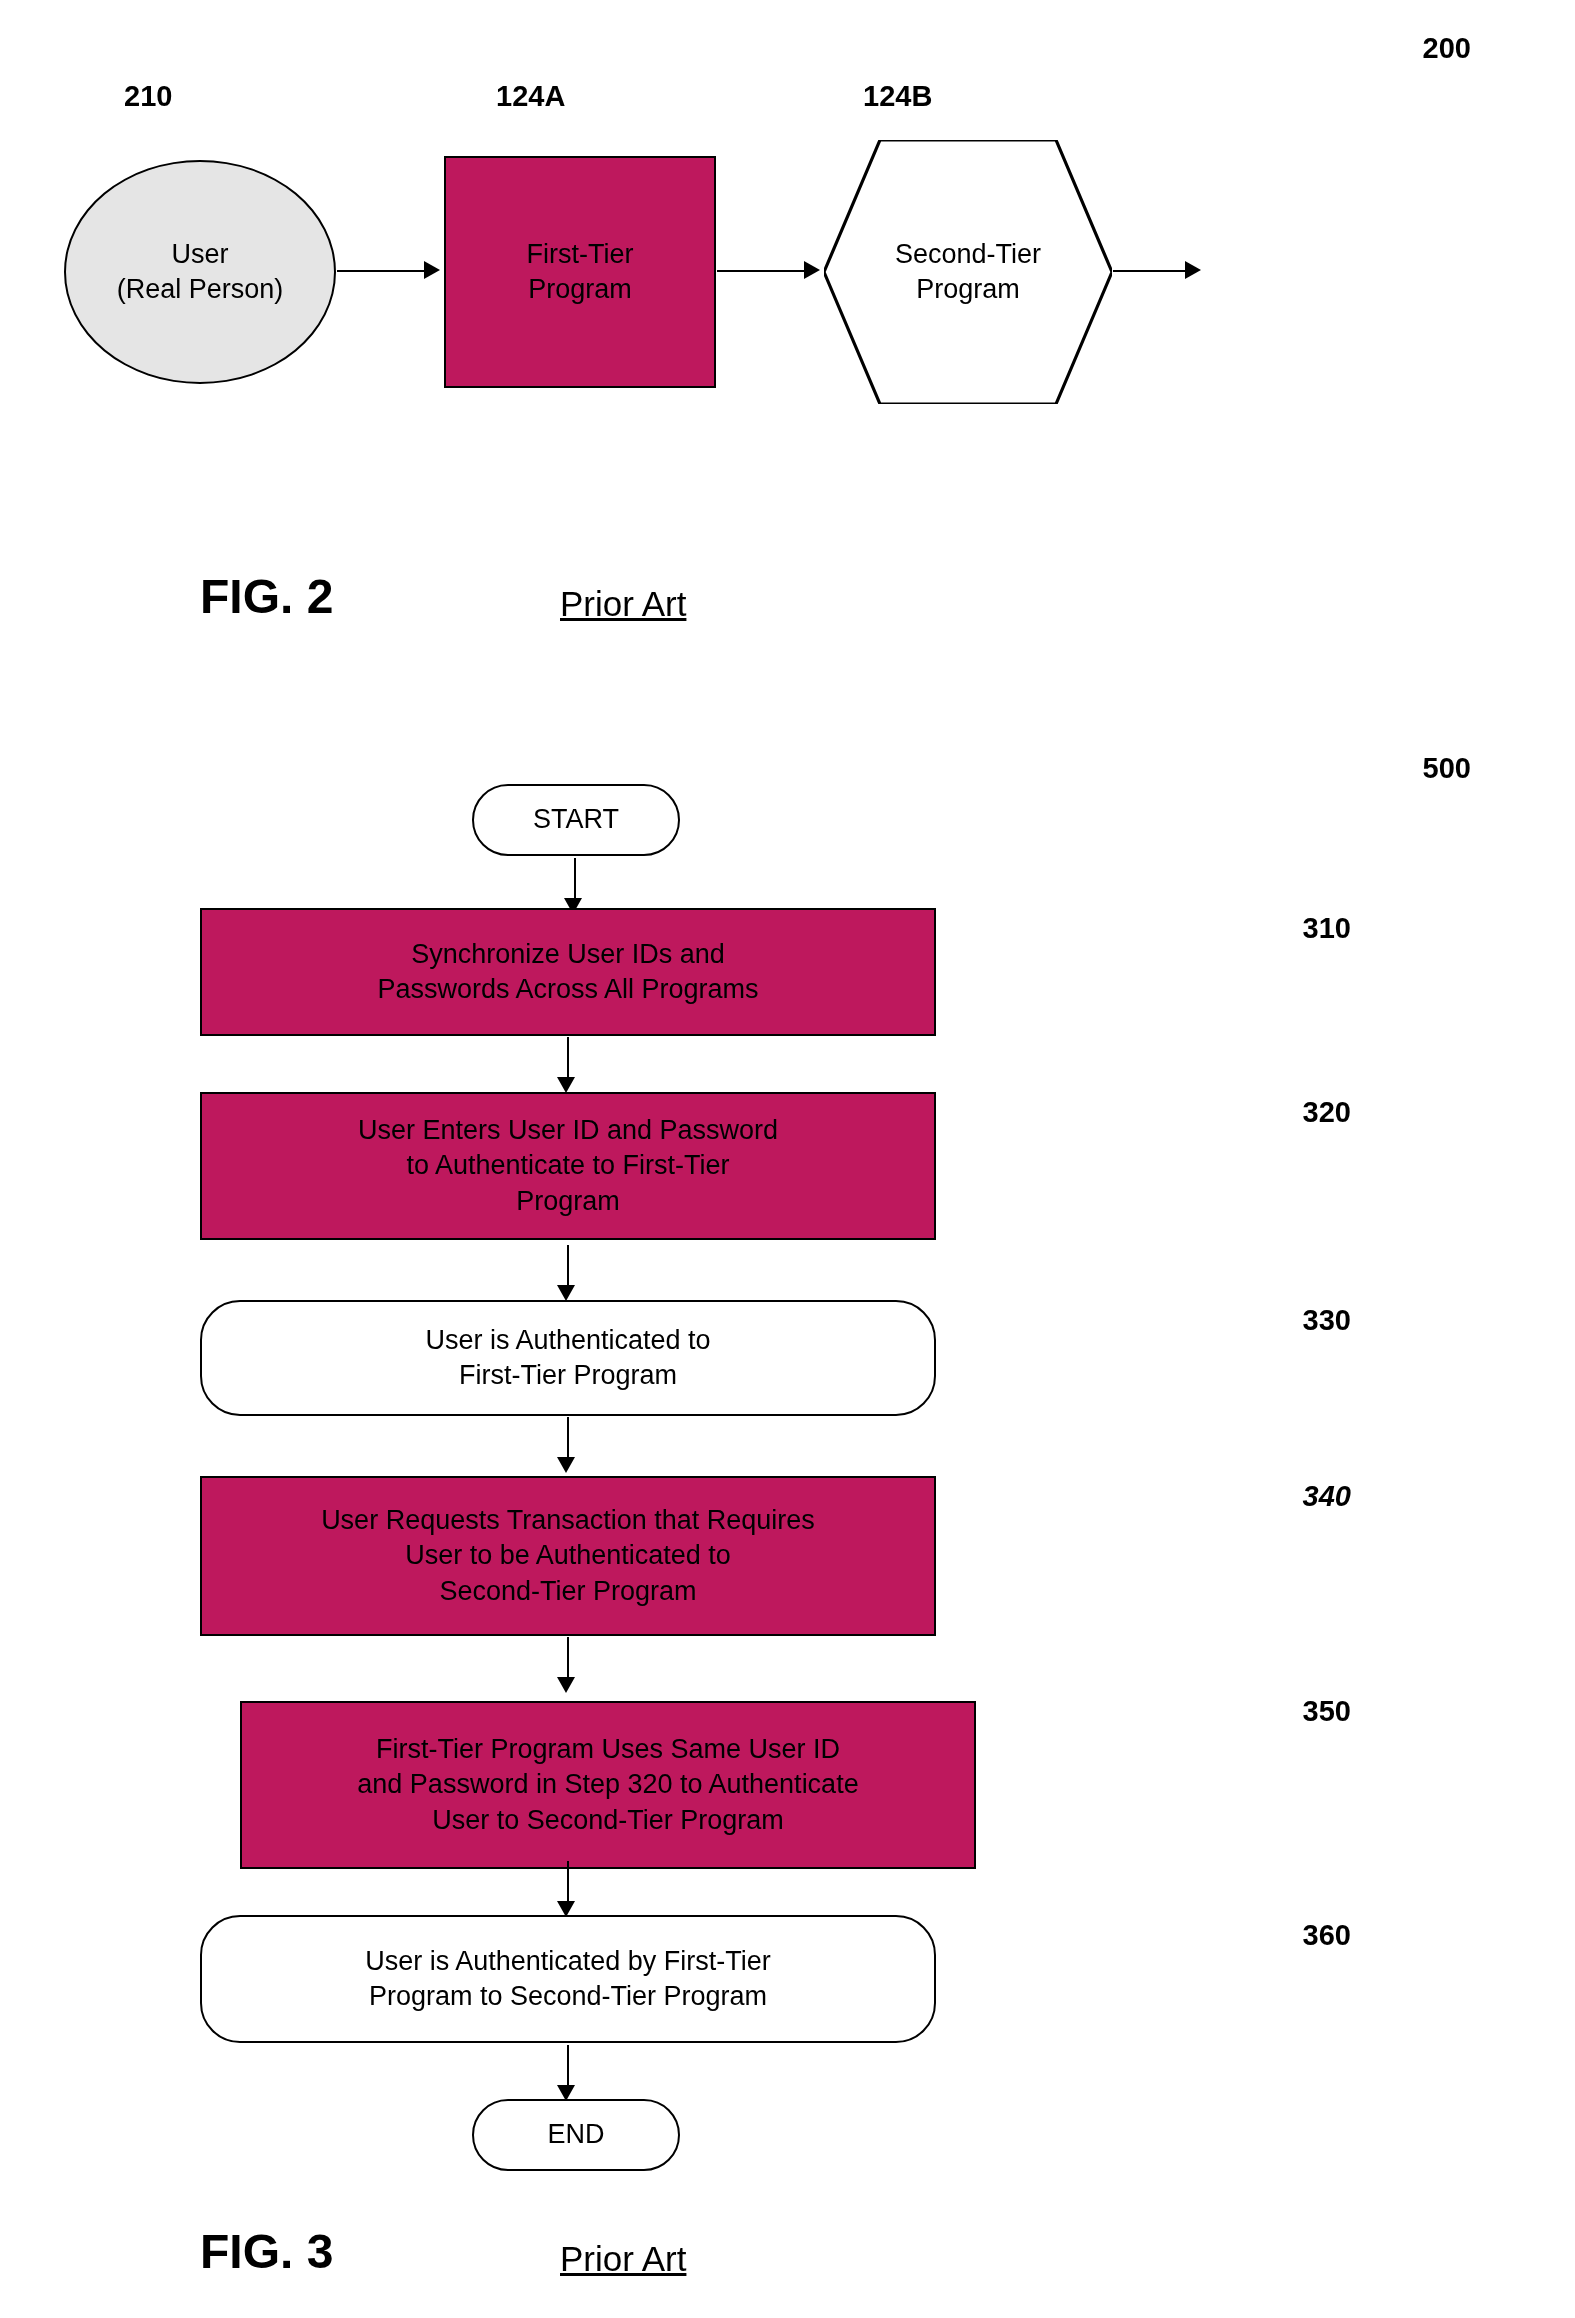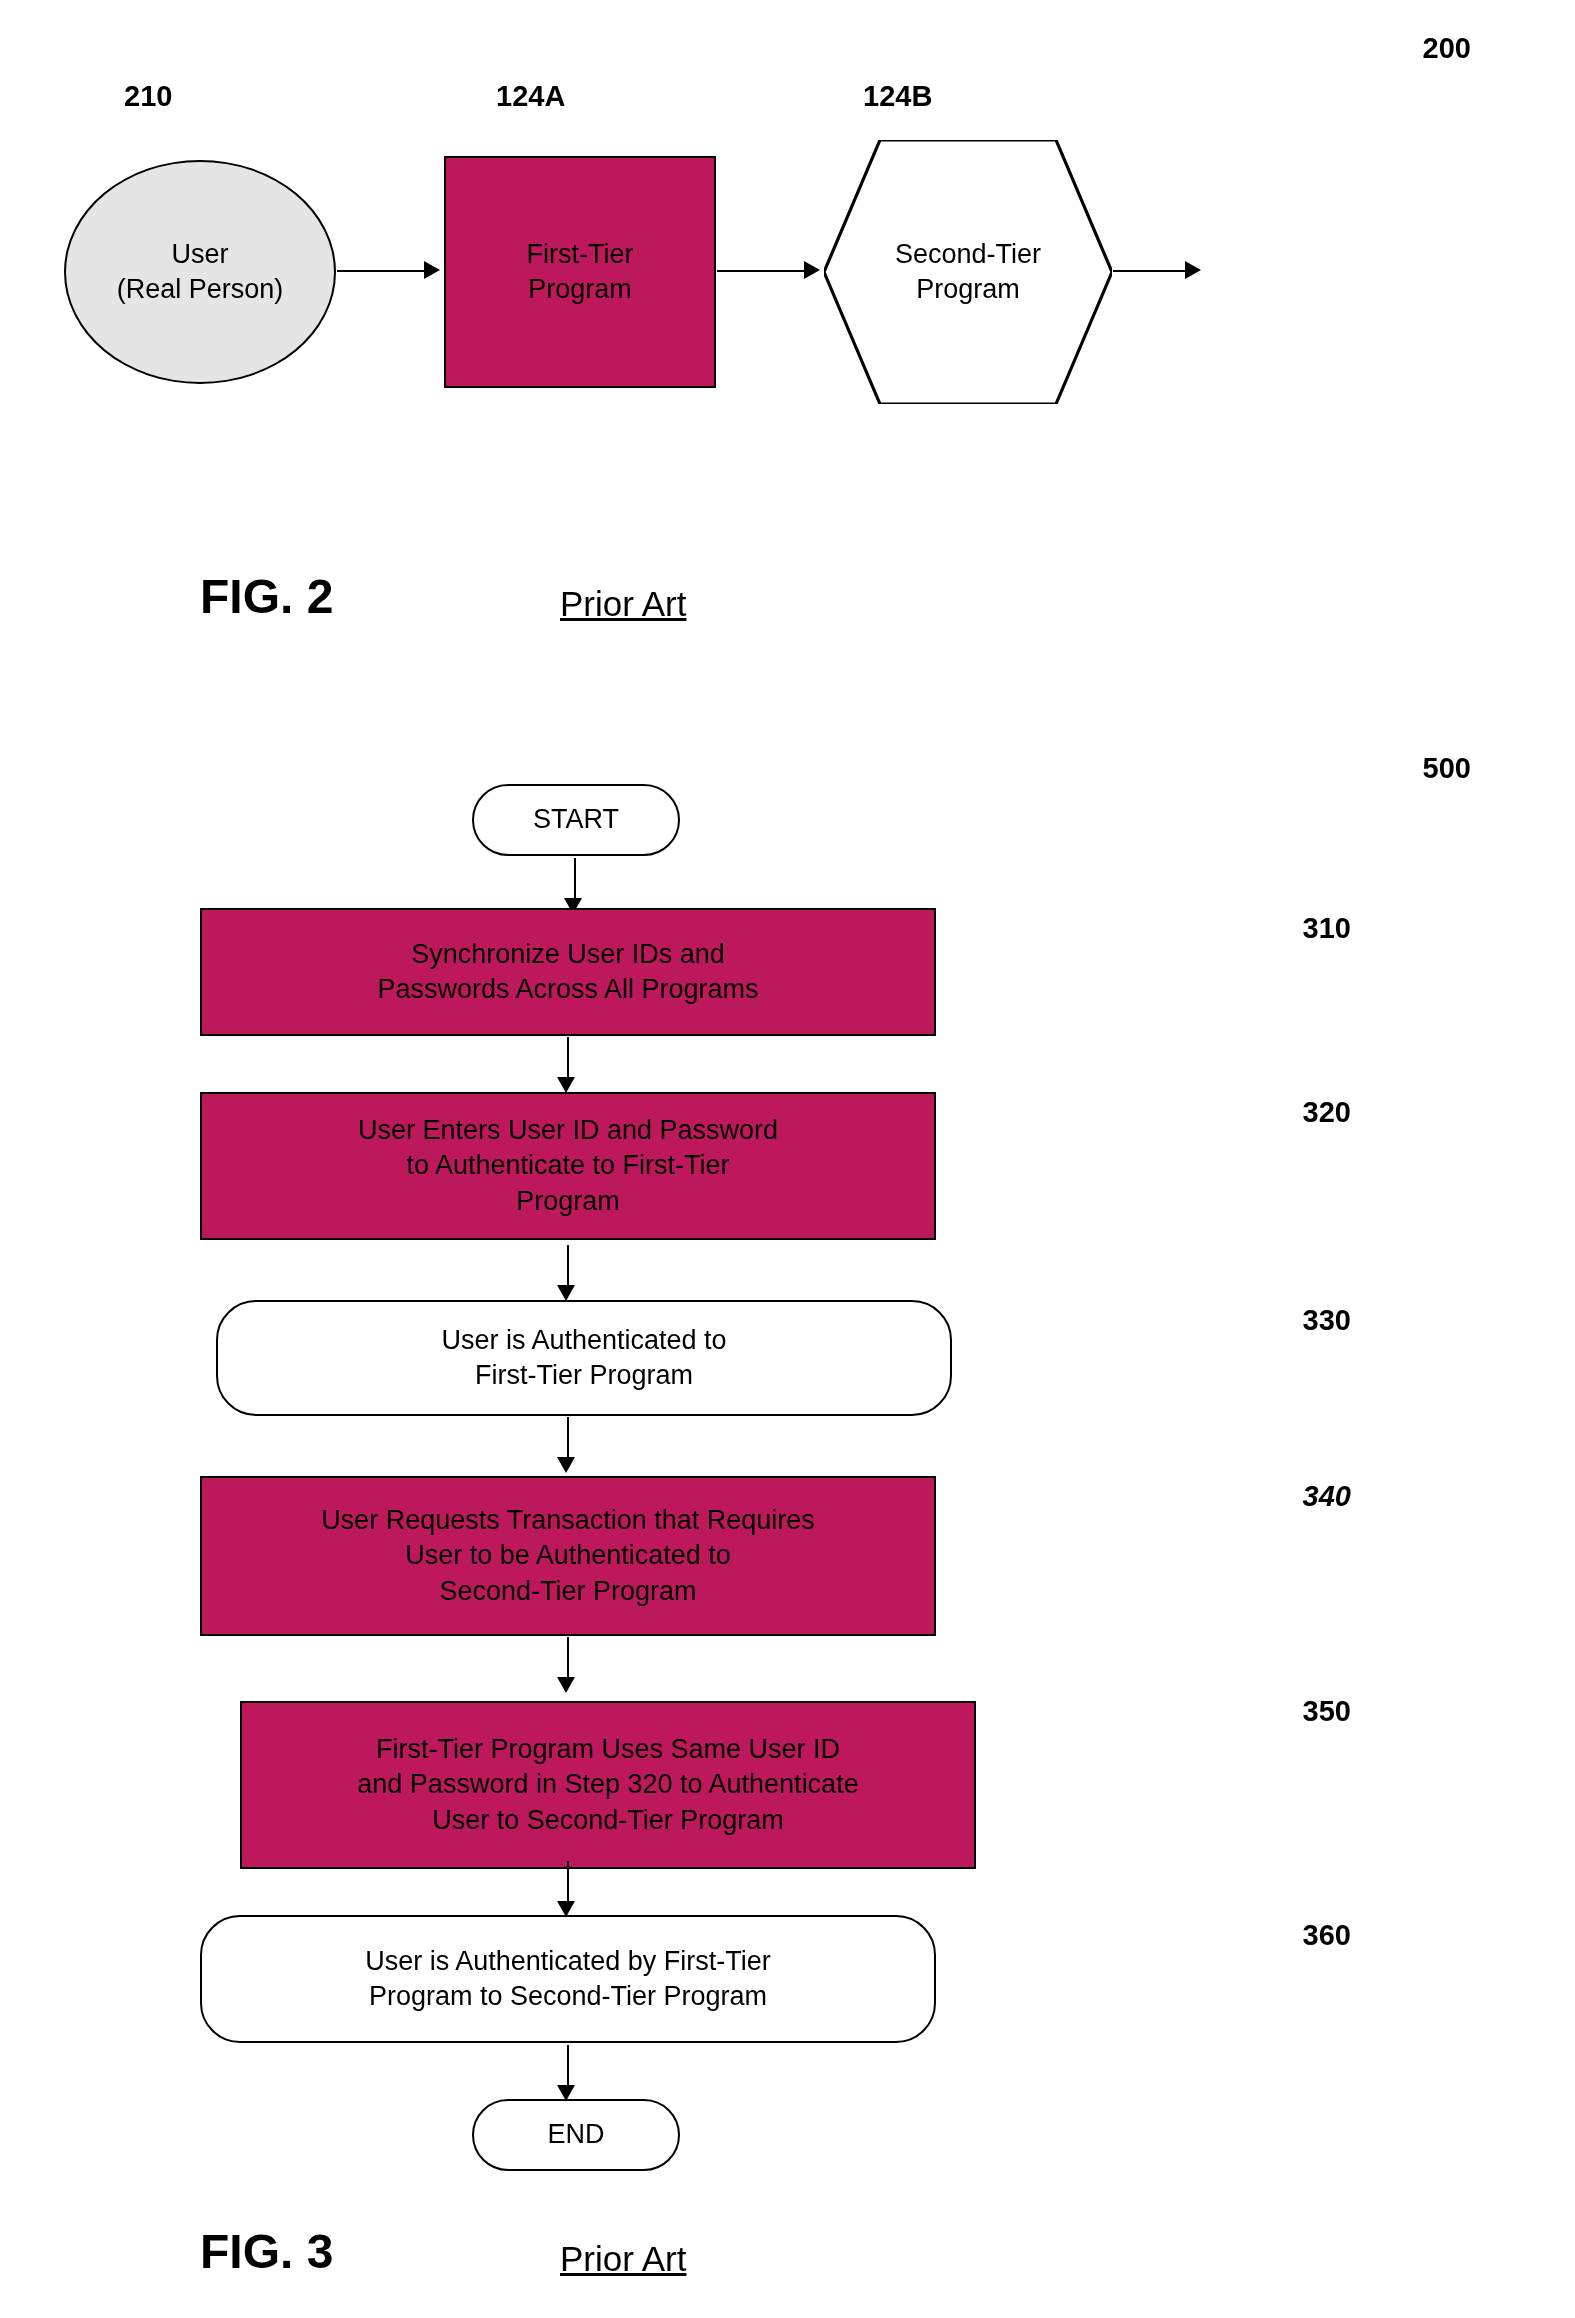--- a/index.html
+++ b/index.html
@@ -200,21 +200,21 @@
       <span class="shape-text" style="white-space:pre-line;">User Enters User ID and Password
 to Authenticate to First-Tier
 Program</span>
     </div>
 
     <div class="arrow arrow-v" style="left:567px; top:509px; height:48px;"></div>
     <div class="arrowhead-down" style="left:557px; top:549px;"></div>
 
     <span class="ref-num" style="top:568px; right:224px;">330</span>
 
-    <div class="shape rounded-rect" style="left:216px; top:564px; width:736px; height:116px;">
+    <div class="shape rounded-rect" style="left:200px; top:564px; width:736px; height:116px;">
       <span class="shape-text" style="white-space:pre-line;">User is Authenticated to
 First-Tier Program</span>
     </div>
 
     <div class="arrow arrow-v" style="left:567px; top:681px; height:48px;"></div>
     <div class="arrowhead-down" style="left:557px; top:721px;"></div>
 
     <span class="ref-num" style="top:744px; right:224px;font-style:italic;">340</span>
 
     <div class="shape rect" style="left:200px; top:740px; width:736px; height:160px;">

